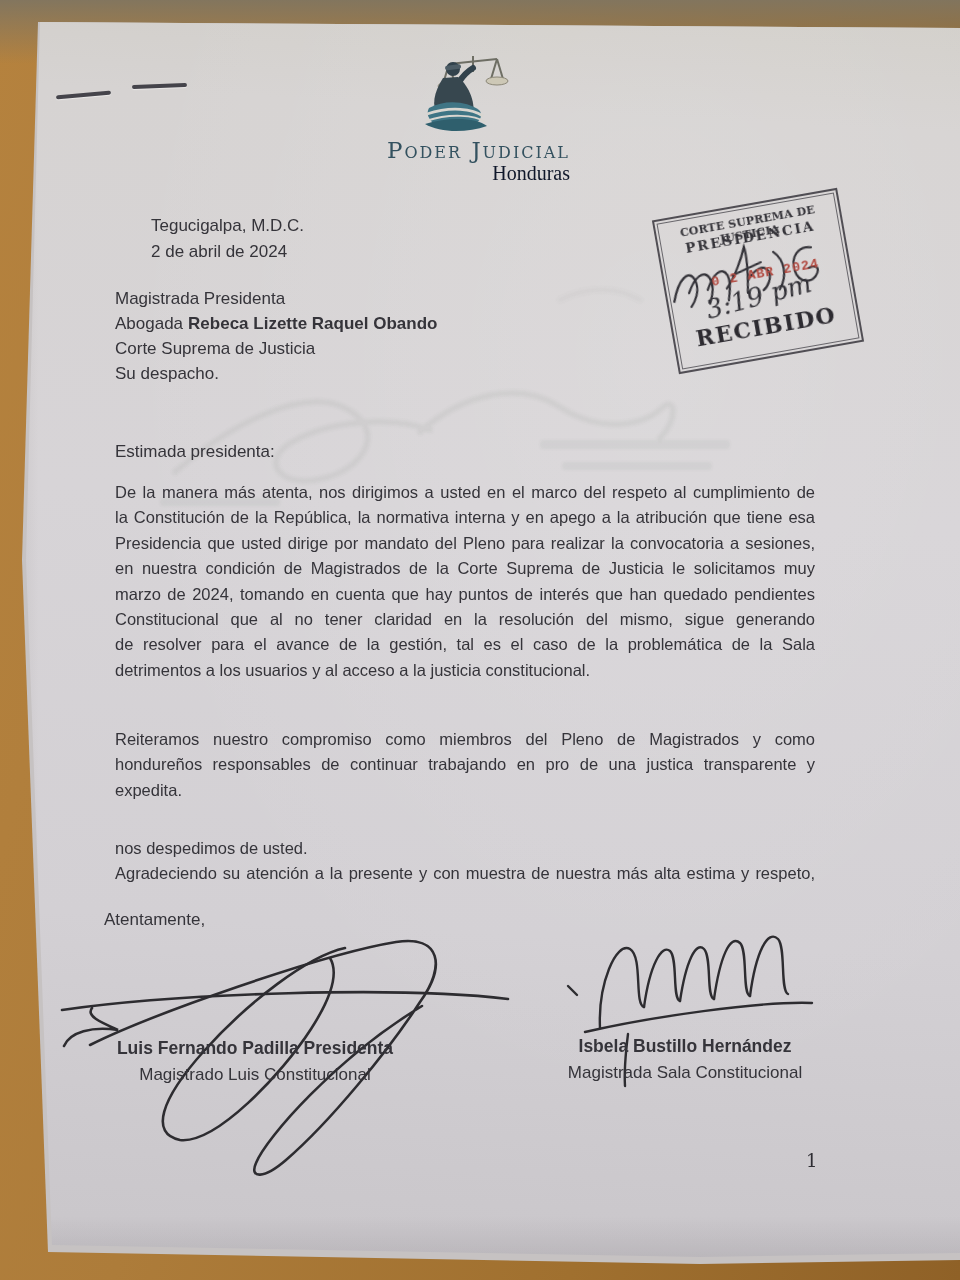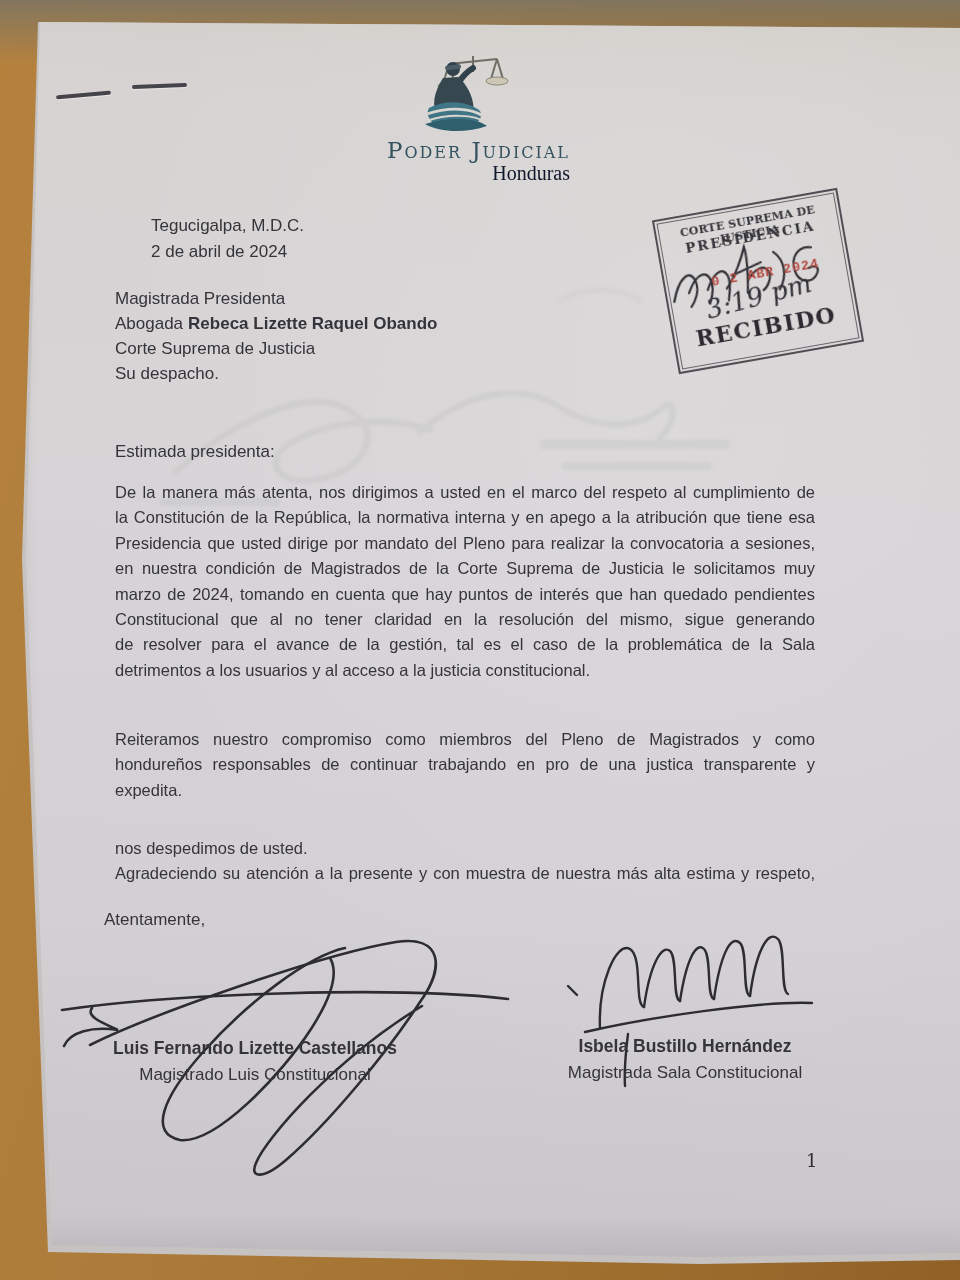--- a/index.html
+++ b/index.html
@@ -210,21 +210,21 @@
         <path d="M680,1001 C686,961 696,941 704,949 C712,957 706,997 714,999"></path>
         <path d="M714,999 C720,957 730,934 740,943 C748,950 742,994 750,996"></path>
         <path d="M750,996 C756,951 768,929 778,939 C786,947 780,991 788,994"></path>
         <path d="M585,1032 C650,1017 760,1001 812,1003"></path>
         <path d="M628,1034 C626,1050 624,1070 625,1086"></path>
       </g>
     </g>
   </svg>
 
   <div class="sig-block sig-left">
-    <div class="name">Luis Fernando Lizette Castellanos</div>
+    <div class="name">Luis Fernando Padilla Presidenta</div>
     <div class="title">Magistrado Luis Constitucional</div>
   </div>
   <div class="sig-block sig-right">
     <div class="name">Isbela Bustillo Hernández</div>
     <div class="title">Magistrada Sala Constitucional</div>
   </div>
 
   <div class="page-num">1</div>
 
 </div>

